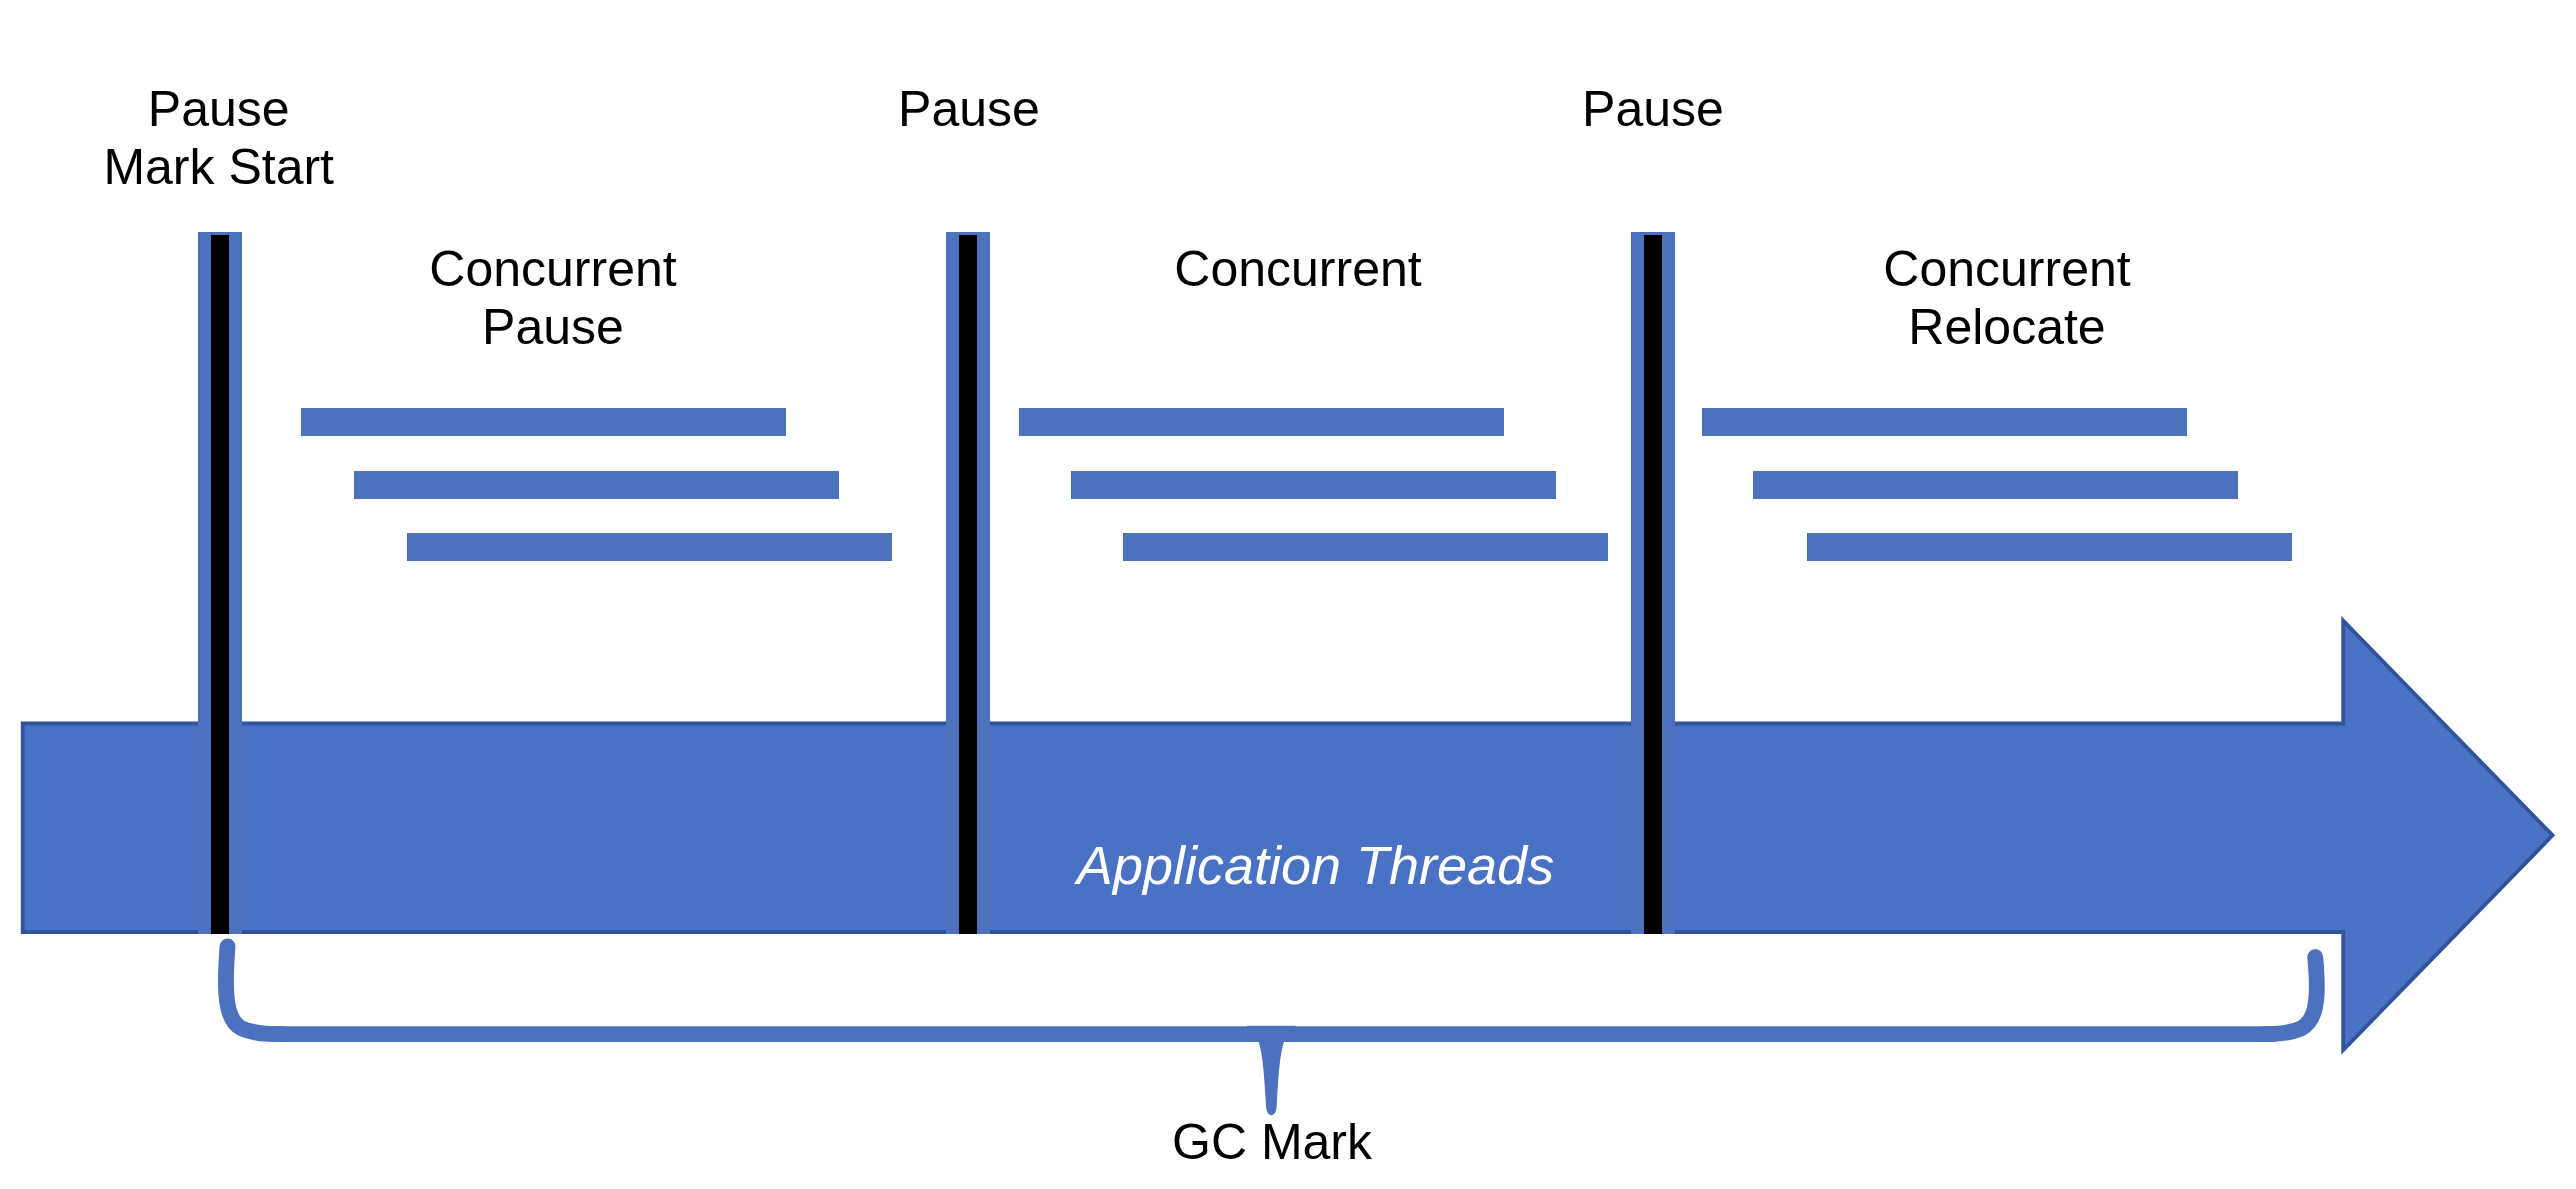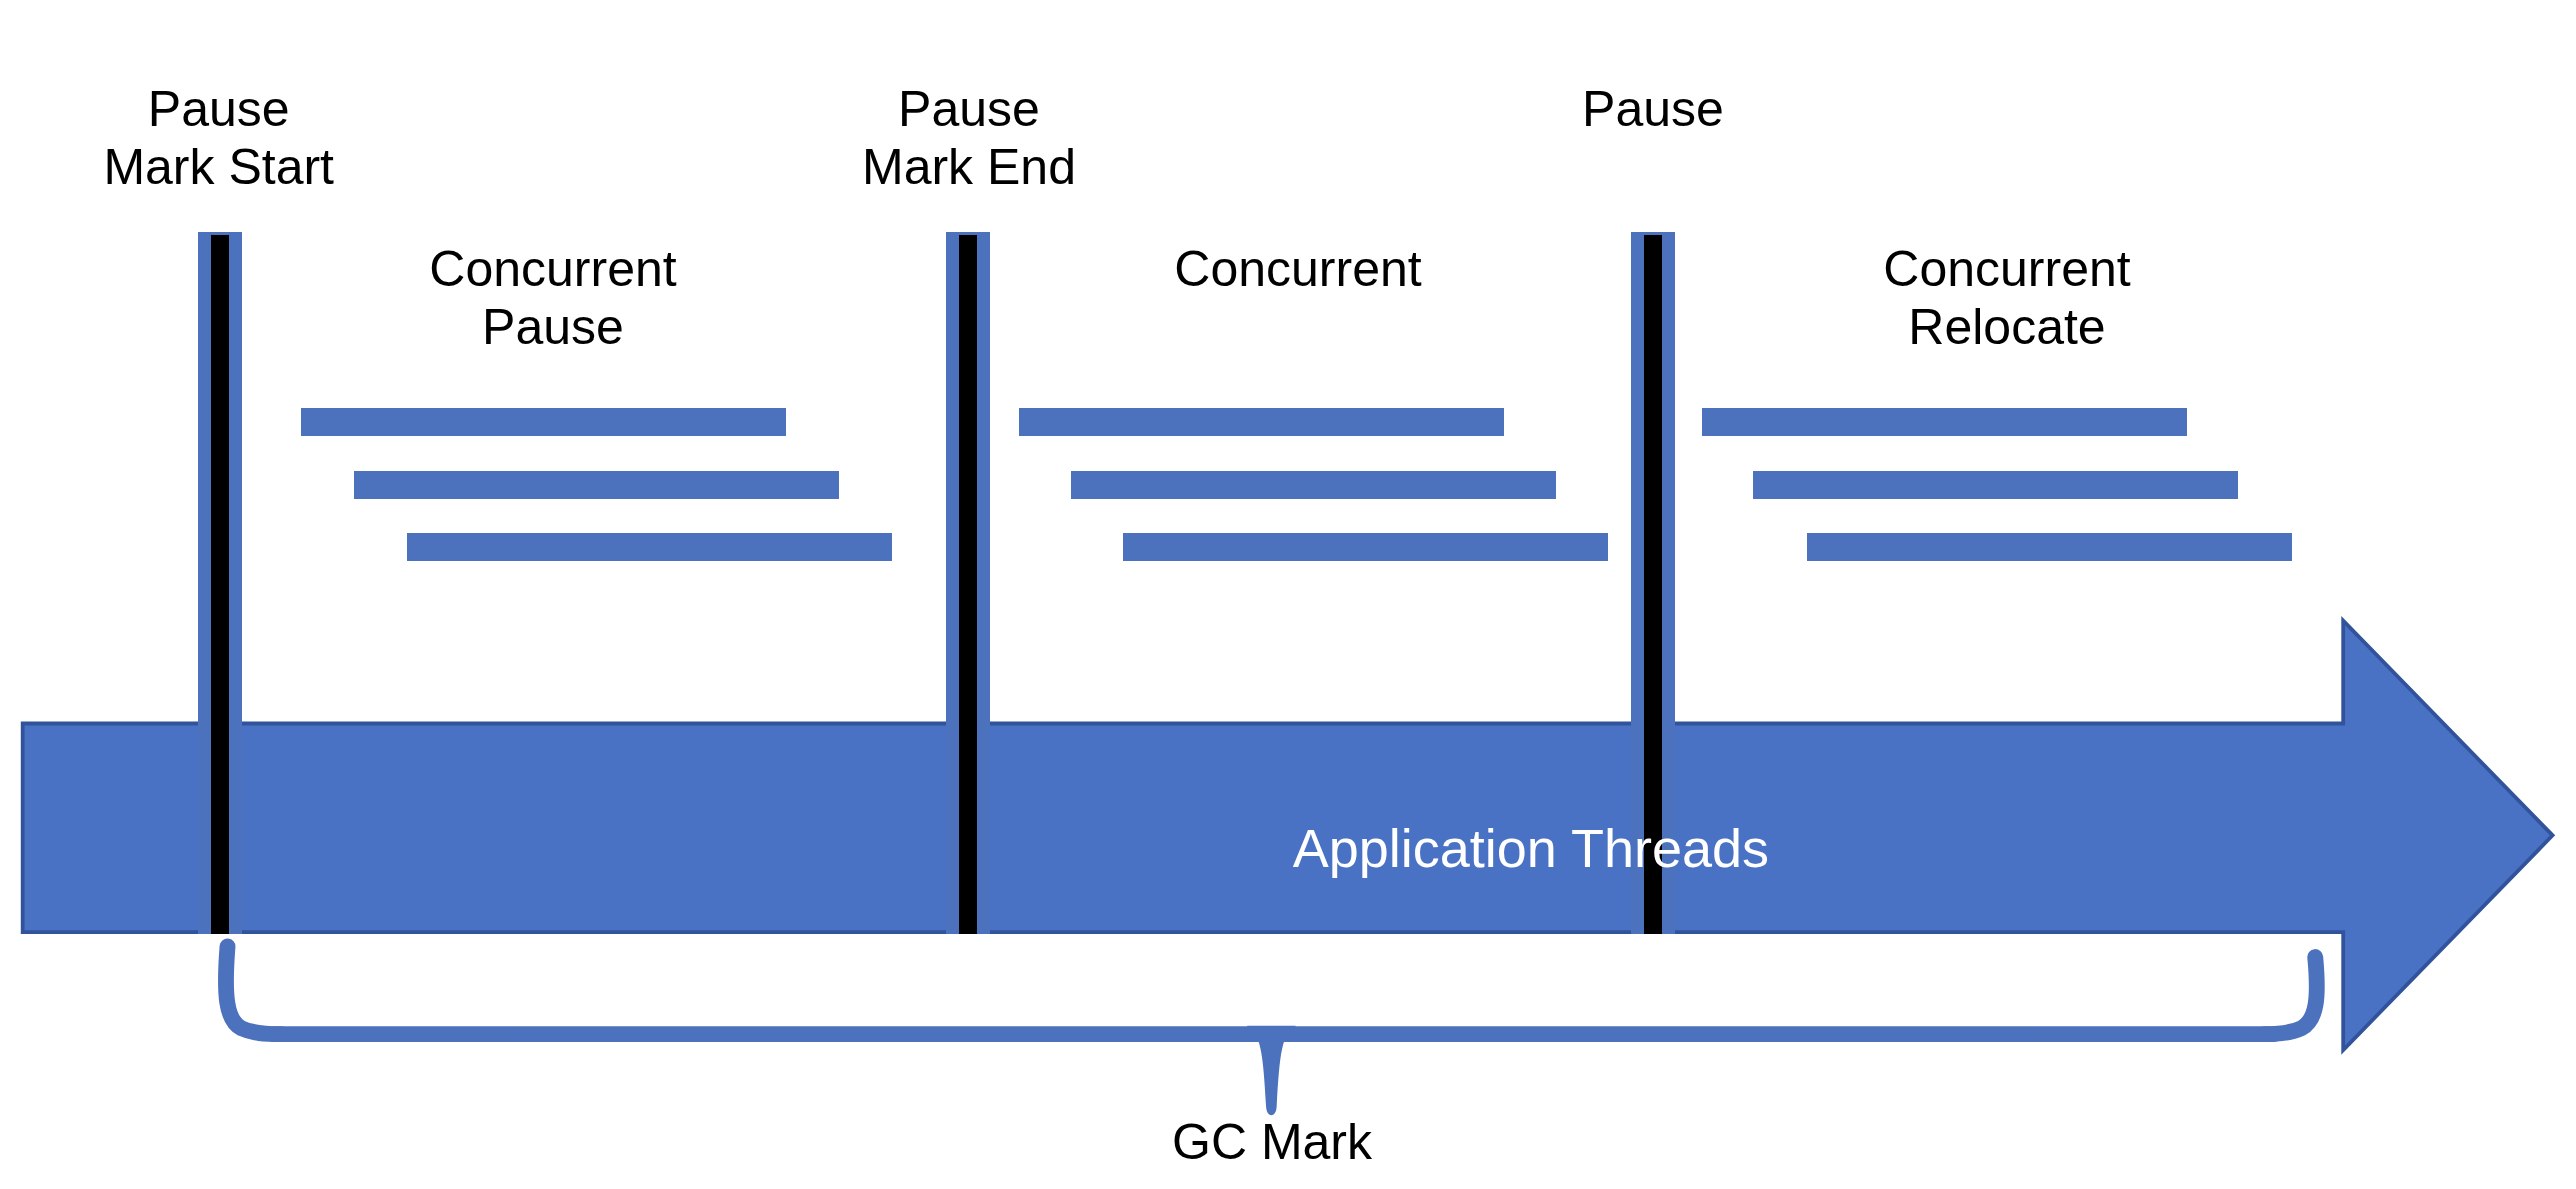--- a/index.html
+++ b/index.html
@@ -46,24 +46,24 @@
     color:var(--label-color);
     font-size:50px;line-height:58px;
     text-align:center;white-space:nowrap;
   }
   .pause-label{top:80px;width:454px;}
   .conc-label{top:240px;width:680px;}
   .pl-1{left:-8.3px;} .pl-2{left:742px;} .pl-3{left:1426px;}
   .cl-1{left:213px;} .cl-2{left:958px;} .cl-3{left:1667px;}
   .arrow-label{
     position:absolute;z-index:4;
-    left:862px;top:819px;width:907px;
+    left:862px;top:836px;width:907px;
     color:var(--arrow-text);
     font-size:54px;line-height:58px;
-    text-align:right;white-space:nowrap;
+    text-align:center;white-space:nowrap;font-style:italic;
   }
   .gc-label{left:1045px;top:1113px;width:454px;}
 </style>
 </head>
 <body>
 
 <div class="stage">
 
   <svg class="layer-svg" width="2576" height="1190" viewBox="0 0 3408 1574">
     <polygon class="arrow-shape" points="30,957 3100,957 3100,821 3377,1105 3100,1389 3100,1233 30,1233"></polygon>
@@ -95,21 +95,20 @@
   <div class="pause" style="left:1631px">
     <div class="pause-core"></div>
   </div>
 
   <div class="label pause-label pl-1">
     <div>Pause</div>
     <div>Mark Start</div>
   </div>
   <div class="label pause-label pl-2">
     <div>Pause</div>
-    <div>Mark End</div>
   </div>
   <div class="label pause-label pl-3">
     <div>Pause</div>
   </div>
 
   <div class="label conc-label cl-1">
     <div>Concurrent</div>
     <div>Pause</div>
   </div>
   <div class="label conc-label cl-2">

